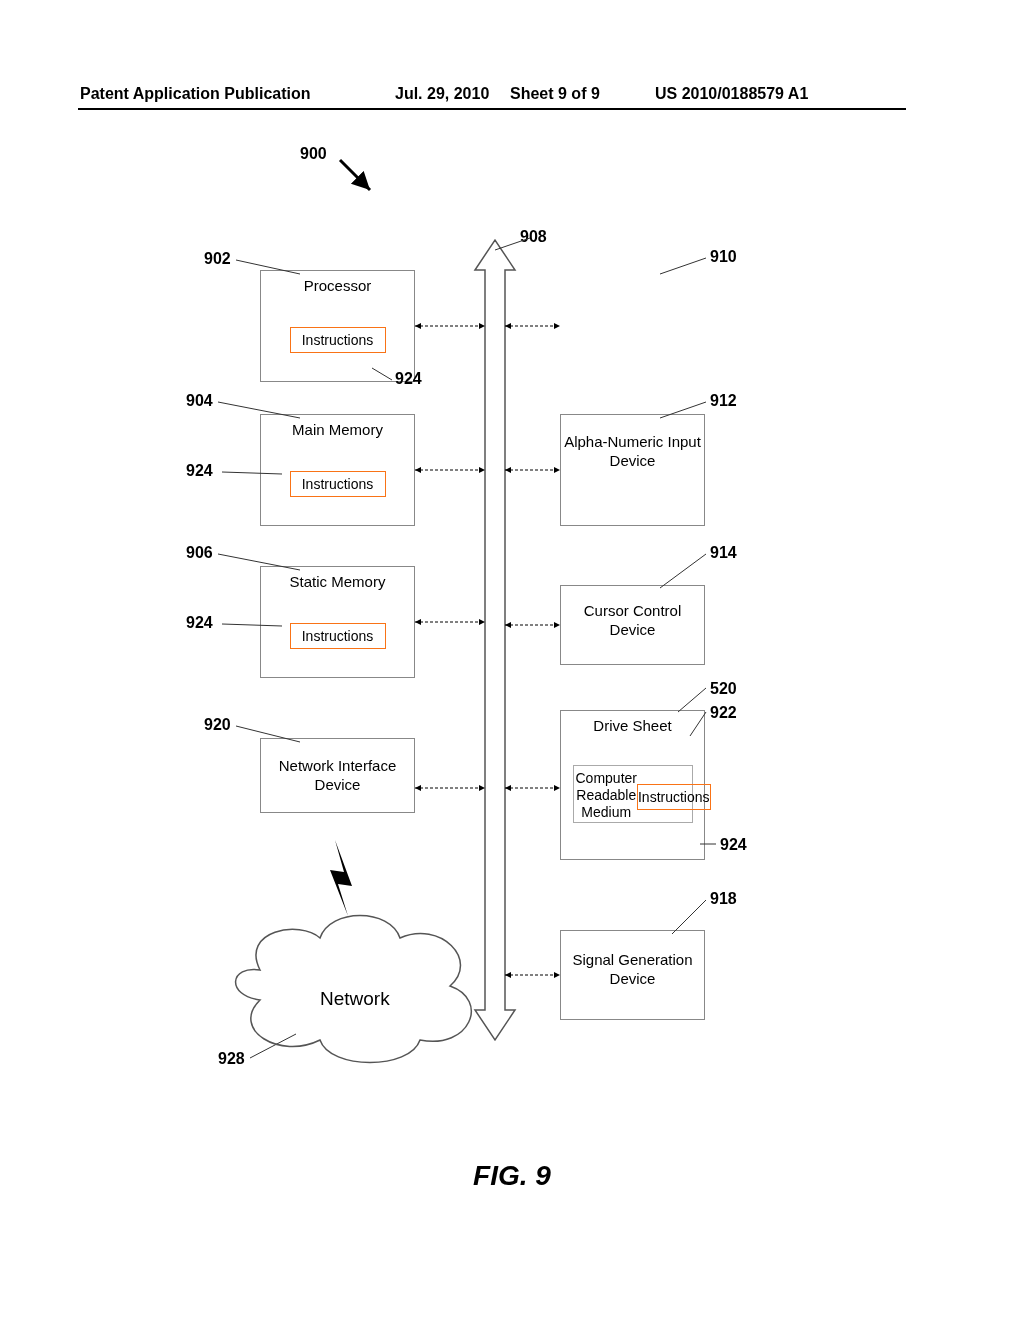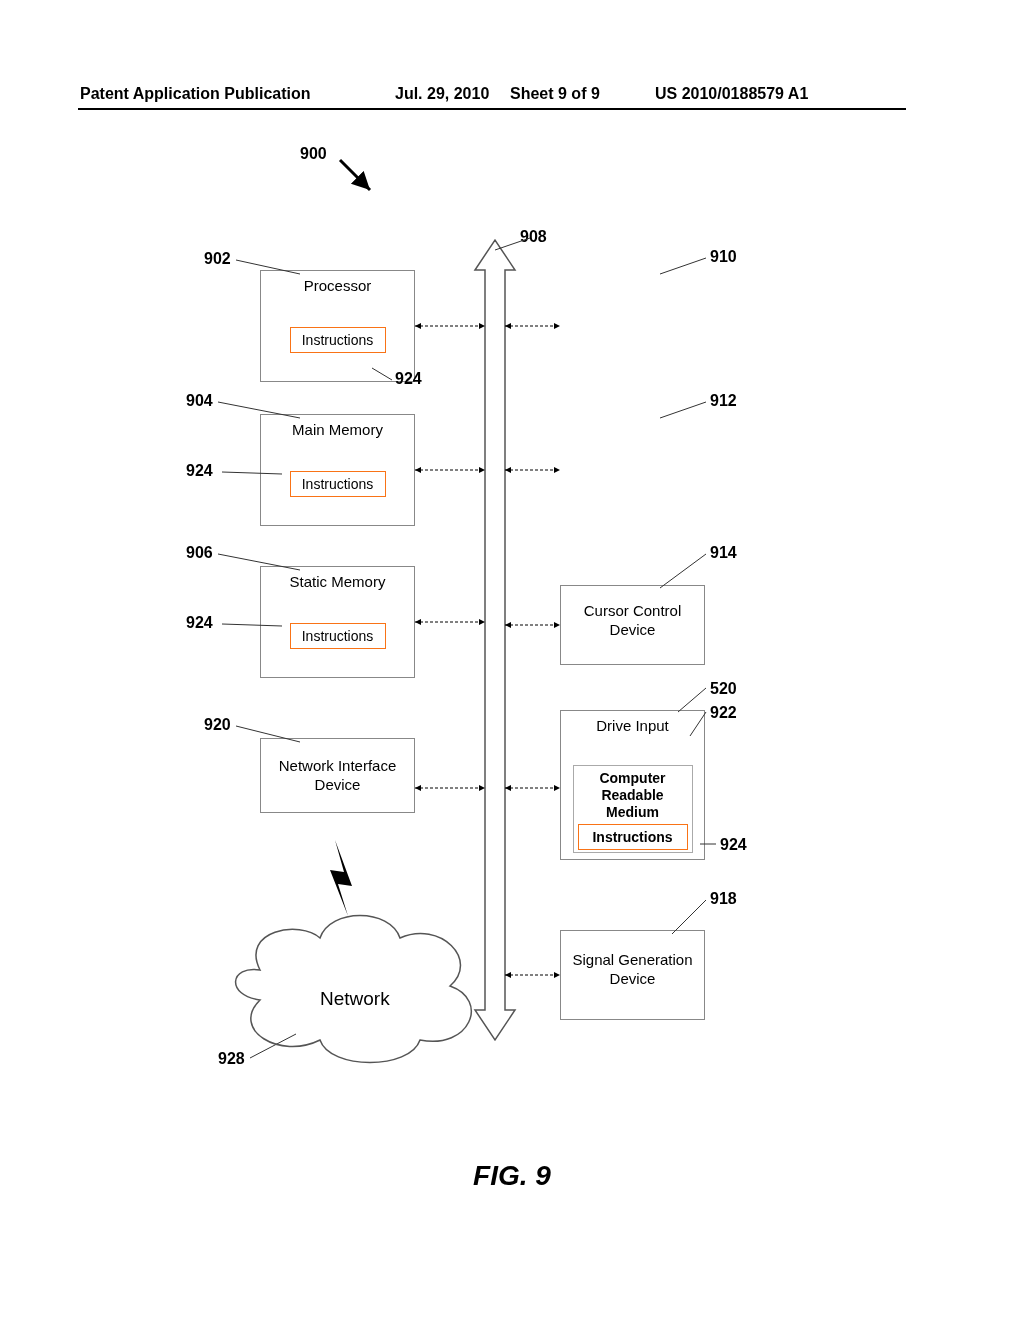--- a/index.html
+++ b/index.html
@@ -107,32 +107,35 @@
   </div>
 
   <div class="refnum" style="left:204px; top:586px;">920</div>
   <div class="box" style="left:260px; top:608px; width:155px; height:75px; padding-top:18px; line-height:1.25;">
     <div>Network Interface Device</div>
   </div>
 
   <div class="refnum" style="left:710px; top:118px;">910</div>
 
   <div class="refnum" style="left:710px; top:262px;">912</div>
+  <div class="box" style="left:560px; top:284px; width:145px; height:112px; padding-top:18px; line-height:1.25;">
+    <div>Alpha-Numeric Input Device</div>
+  </div>
 
   <div class="refnum" style="left:710px; top:414px;">914</div>
   <div class="box" style="left:560px; top:455px; width:145px; height:80px; padding-top:16px; line-height:1.25;">
     <div>Cursor Control Device</div>
   </div>
 
   <div class="refnum" style="left:710px; top:550px;">520</div>
   <div class="refnum" style="left:710px; top:574px;">922</div>
   <div class="refnum" style="left:720px; top:706px;">924</div>
   <div class="box" style="left:560px; top:580px; width:145px; height:150px;">
-    <div>Drive Input</div>
-    <div style="border:1px solid #aaa; width:120px; margin-top:4px; padding:4px 2px 2px; display:flex; flex-direction:column; align-items:center;font-weight:bold;">
+    <div>Drive Sheet</div>
+    <div style="border:1px solid #aaa; width:120px; margin-top:4px; padding:4px 2px 2px; display:flex; flex-direction:row; align-items:center;">
       <div style="font-size:14px; line-height:1.2;">Computer Readable Medium</div>
       <div class="inner-box tall" style="width:110px;">Instructions</div>
     </div>
   </div>
 
   <div class="refnum" style="left:710px; top:760px;">918</div>
   <div class="box" style="left:560px; top:800px; width:145px; height:90px; padding-top:20px; line-height:1.25;">
     <div>Signal Generation Device</div>
   </div>
 

